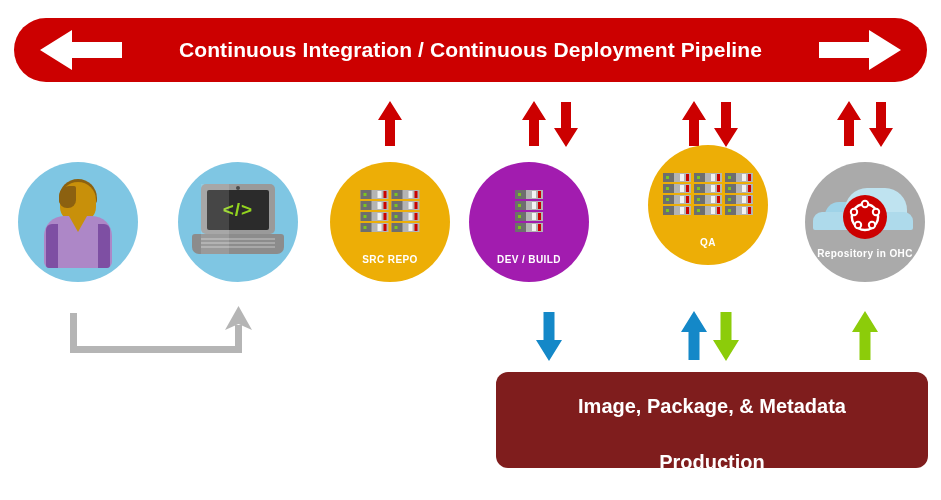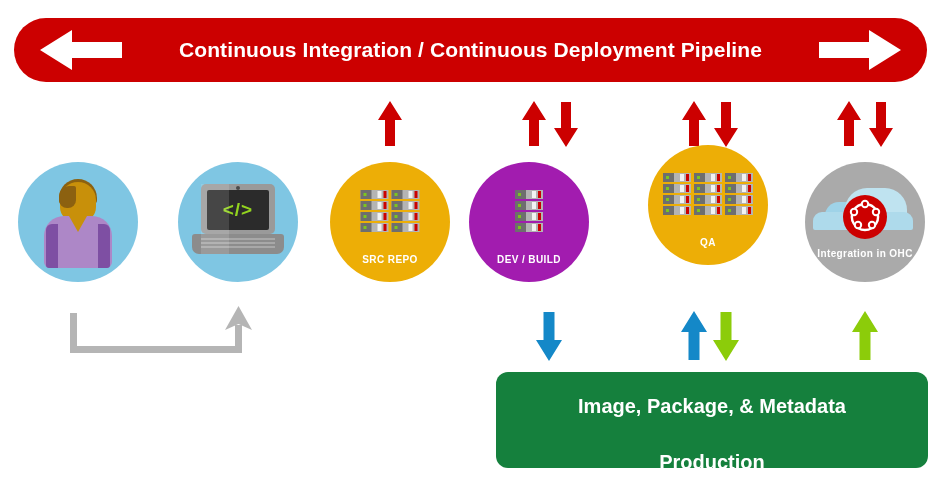--- a/index.html
+++ b/index.html
@@ -85,21 +85,21 @@
   .ohc-badge{position:absolute;left:50%;top:33px;width:44px;height:44px;
         margin-left:-22px;background:#CC0000;border-radius:50%;}
 
   
   .connector{position:absolute;}
   .conn-h{position:absolute;background:#B5B5B5;}
   .conn-v{position:absolute;background:#B5B5B5;}
 
   
   .repo{position:absolute;left:496px;top:372px;width:432px;height:96px;
-        background:#15803d;border-radius:12px;
+        background:#7f1d1d;border-radius:12px;
         display:flex;align-items:center;justify-content:center;}
   .repo-text{color:#ffffff;font-size:20px;font-weight:bold;text-align:center;
         line-height:28px;white-space:pre-line;}
 </style>
 </head>
 <body>
 
 <div id="stage">
 
   <div class="banner">
@@ -422,21 +422,21 @@
       <div class="cloud-c"></div>
       <div class="ohc-badge"></div>
       <svg style="position:absolute;left:50%;top:33px;margin-left:-22px;" width="44" height="44" viewBox="0 0 44 44">
         <path d="M22 9 A13 13 0 1 1 21.9 9" fill="none" stroke="#ffffff" stroke-width="2.4"></path>
         <circle cx="22" cy="9" r="3.2" fill="#CC0000" stroke="#ffffff" stroke-width="2"></circle>
         <circle cx="33" cy="17" r="3.2" fill="#CC0000" stroke="#ffffff" stroke-width="2"></circle>
         <circle cx="29" cy="30" r="3.2" fill="#CC0000" stroke="#ffffff" stroke-width="2"></circle>
         <circle cx="15" cy="30" r="3.2" fill="#CC0000" stroke="#ffffff" stroke-width="2"></circle>
         <circle cx="11" cy="17" r="3.2" fill="#CC0000" stroke="#ffffff" stroke-width="2"></circle>
       </svg>
-      <div class="node-label" style="top:86px;">Integration
+      <div class="node-label" style="top:86px;">Repository
 in OHC</div>
     </div>
   </div>
 
   <div class="connector">
     <div class="conn-v" style="left:70px;top:313px;width:7px;height:40px;"></div>
     <div class="conn-h" style="left:70px;top:346px;width:172px;height:7px;"></div>
     <div class="conn-v" style="left:235px;top:325px;width:7px;height:28px;"></div>
     <svg style="position:absolute;left:224px;top:305px;" width="29" height="28" viewBox="0 0 29 28">
       <path d="M14.5 1 L28 25 L14.5 19 L1 25 Z" fill="#B5B5B5"></path>

